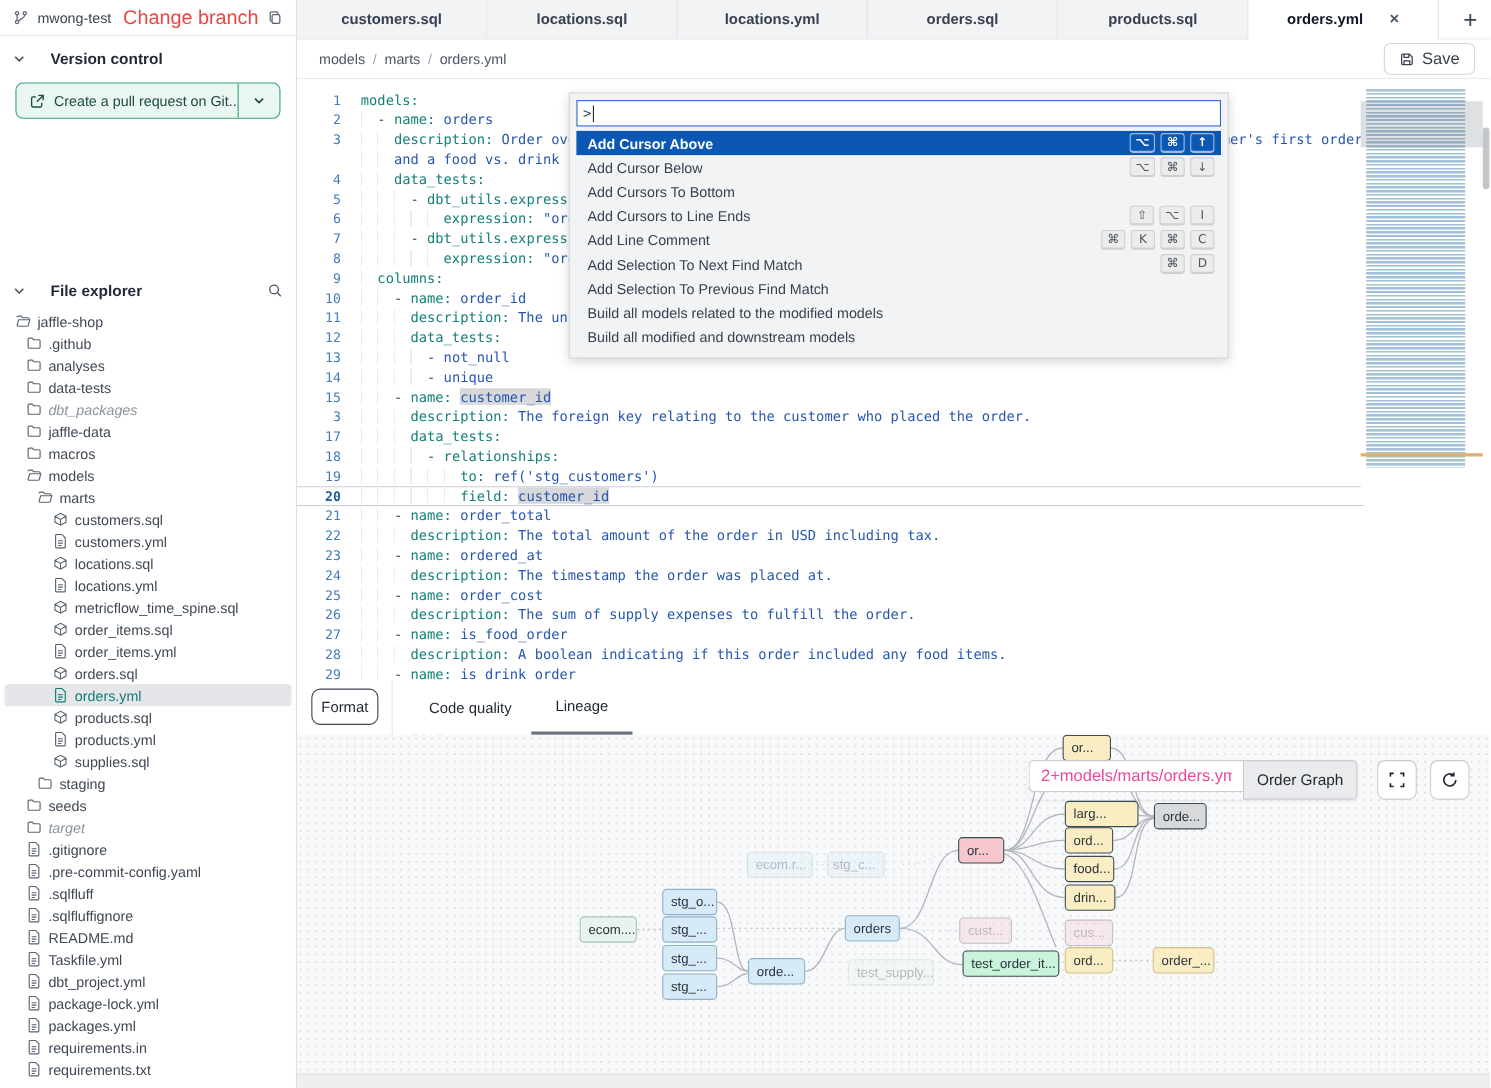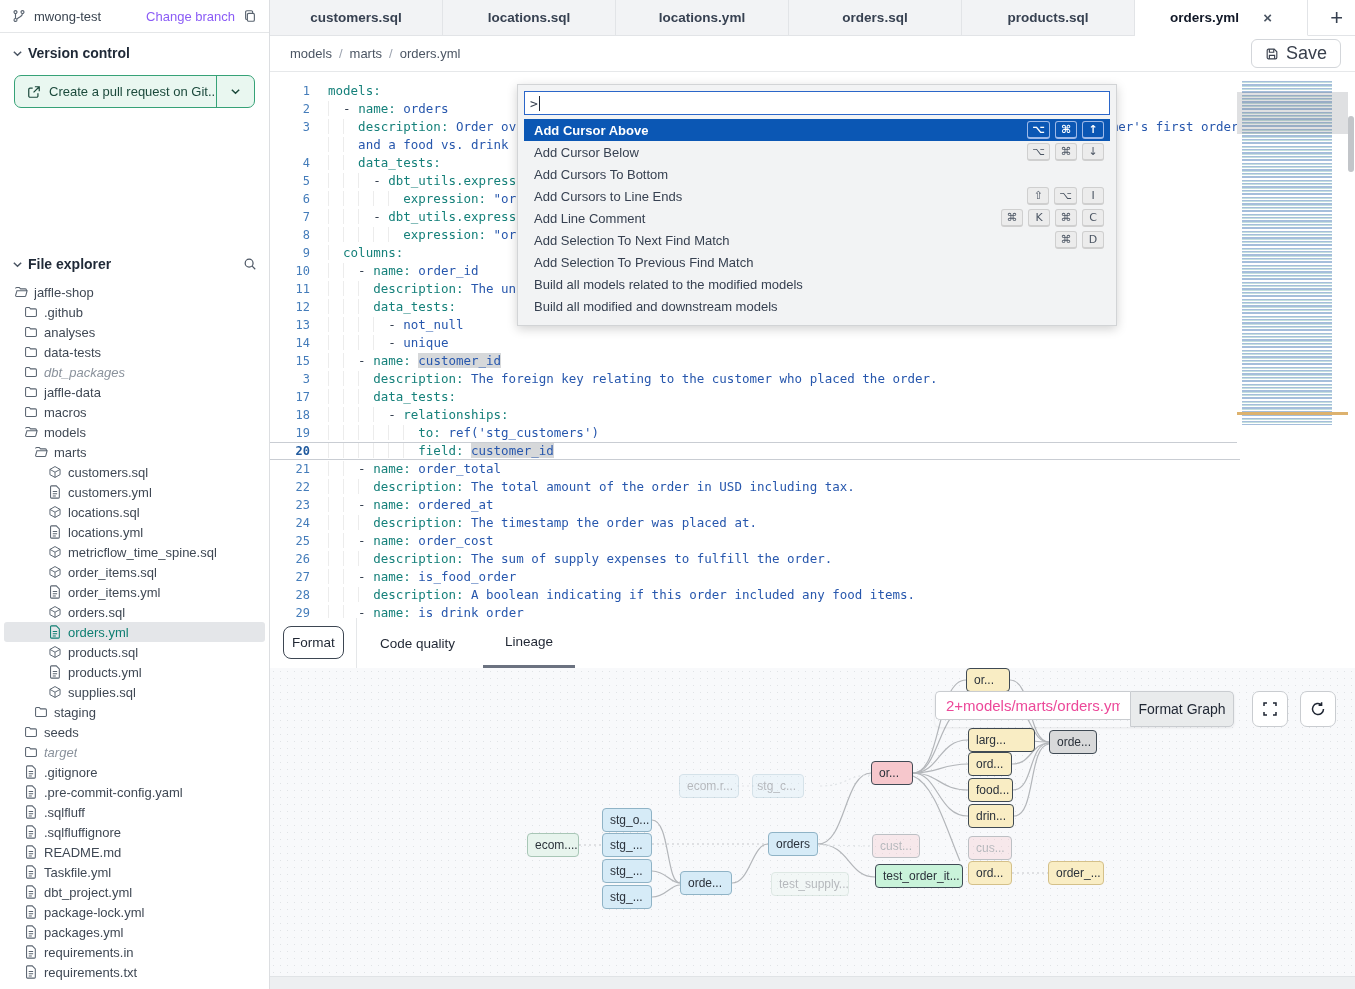--- a/index.html
+++ b/index.html
@@ -4,23 +4,23 @@
 <style>
   * { box-sizing: border-box; margin: 0; padding: 0; }
   body { font-family: "Liberation Sans", sans-serif; background:#fff; }
   .app { position:relative; width:1355px; height:989px; overflow:hidden; background:#fff; color:#323a45; }
   svg { display:block; }
 
   
   .sidebar { position:absolute; left:0; top:0; width:270px; height:989px; border-right:1px solid #dcdee1; background:#fff; }
   .sb-header { height:33px; display:flex; align-items:center; padding:0 12px; border-bottom:1px solid #e4e6e8; gap:8px; }
   .branch-name { font-size:13px; color:#3a4450; flex:0 1 auto; }
-  .change-branch { font-size:13px; color:#8b5cf6; margin-left:auto; cursor:pointer; }
+  .change-branch { font-size:18px; color:#ef4444; margin-left:auto; cursor:pointer; }
   .icon { display:inline-flex; align-items:center; justify-content:center; color:#5a6470; }
-  .sb-section { display:flex; align-items:center; gap:5px; padding:12px 12px 8px 12px; }
+  .sb-section { display:flex; align-items:center; gap:23px; padding:12px 12px 8px 12px; }
   .sb-section .label { font-size:14px; font-weight:700; color:#1f2937; }
   .sb-section .spacer { flex:1; }
   .pr-split { display:flex; margin:6px 14px 0 14px; border:1px solid #36a277; border-radius:7px; overflow:hidden; background:#e9f7f0; height:33px; }
   .pr-main { flex:1; display:flex; align-items:center; gap:8px; padding:0 12px; font-size:13px; color:#1c4a3c; background:transparent; border:none; cursor:pointer; white-space:nowrap; overflow:hidden; }
   .pr-caret { width:38px; display:flex; align-items:center; justify-content:center; border-left:1px solid #36a277; background:transparent; border-top:none;border-right:none;border-bottom:none; cursor:pointer; color:#1c4a3c; }
   .fe-header { margin-top:136px; }
   .tree { padding:2px 4px 0 4px; }
   .tree-row { display:flex; align-items:center; height:20px; font-size:13px; color:#3f4854; gap:6px; border-radius:3px; cursor:pointer; padding-right:4px; }
   .tree-row .ticon { flex:0 0 14px; display:flex; }
   .tree-row.muted { color:#8a929c; font-style:italic; }
@@ -35,21 +35,21 @@
   .tabbar { position:absolute; left:0; top:0; width:1085px; height:36px; display:flex; background:#fff; }
   .tab { width:173px; display:flex; align-items:center; justify-content:center; gap:10px; font-size:13.5px; font-weight:600; color:#374151; background:#f2f3f5; border-right:1px solid #e2e4e7; border-bottom:1px solid #e2e4e7; cursor:pointer; }
   .tab.active { background:#fff; border-bottom:1px solid transparent; color:#111827; }
   .tab .close { font-size:15px; color:#4b5563; margin-left:14px; cursor:pointer; }
   .tab-rest { flex:1; border-bottom:1px solid #e2e4e7; display:flex; align-items:center; justify-content:flex-end; padding-right:12px; }
   .newtab { font-size:22px; color:#374151; font-weight:400; cursor:pointer; line-height:1; }
 
   .pathbar { position:absolute; left:0; top:36px; width:1085px; height:36px; display:flex; align-items:center; padding:0 14px 0 20px; border-bottom:1px solid #e6e8ea; background:#fff; }
   .crumbs { font-size:13px; color:#4b5563; display:flex; gap:7px; align-items:center; }
   .crumb-sep { color:#9ca3af; }
-  .save-btn { margin-left:auto; display:flex; align-items:center; gap:7px; border:1px solid #d3d6da; border-radius:6px; background:#fff; height:29px; padding:0 13px; font-size:18px; color:#39404d; cursor:pointer; }
+  .save-btn { margin-left:auto; display:flex; align-items:center; gap:7px; border:1px solid #d3d6da; border-radius:6px; background:#fff; height:29px; padding:0 13px; font-size:15px; color:#39404d; cursor:pointer; }
 
   
   .editor { position:absolute; left:0; top:72px; width:1085px; height:618px; background:#fff; overflow:hidden; }
   .code { position:absolute; left:0; top:10px; width:970px; }
   .cl { display:flex; height:18px; line-height:18px; font-family:"DejaVu Sans Mono", monospace; font-size:12.5px; white-space:pre; }
   .cl .ln { flex:0 0 40px; text-align:right; color:#447cba; font-size:12px; font-family:"DejaVu Sans Mono", monospace; user-select:none; }
   .cl .ct { margin-left:18px; overflow:hidden; }
   .cl.current { box-shadow: inset 0 1px 0 #c9cdd3, inset 0 -1px 0 #c9cdd3; }
   .cl.current .ln { color:#205a9e; font-weight:700; }
   .seg-k { color:#15807a; }
@@ -76,21 +76,21 @@
   .pal-row.selected { background:#0b57b4; color:#fff; font-weight:700; }
   .pal-keys { margin-left:auto; display:flex; gap:5px; }
   .key { min-width:22px; height:18px; padding:0 4px; border-radius:3px; background:#ececec; border:1px solid #cfcfcf; border-bottom-width:2px; display:flex; align-items:center; justify-content:center; font-size:11px; color:#4b5563; font-family:"DejaVu Sans", sans-serif; }
   .pal-row.selected .key { background:#0b57b4; border-color:#9db9e8; color:#fff; }
 
   
   .bottombar { position:absolute; left:0; top:618px; width:1085px; height:50px; background:#fff; }
   .format-btn { position:absolute; left:13px; top:8px; height:33px; width:61px; border:1px solid #3d4652; border-radius:8px; background:#fff; font-size:13.5px; color:#1f2633; cursor:pointer; }
   .bb-divider { position:absolute; left:86px; top:0; width:1px; height:50px; background:#e5e7e9; }
   .bb-tab { position:absolute; top:0; height:50px; display:flex; align-items:center; font-size:13.5px; color:#1f2633; cursor:pointer; padding:0 2px; }
-  .bb-tab.cq { left:108px; }
+  .bb-tab.cq { left:118px; }
   .bb-tab.lin { left:213px; padding:0 22px; border-bottom:3px solid #6b7280; }
 
   
   .lineage { position:absolute; left:0; top:668px; width:1085px; height:321px; background:#f8f9fb;
     background-image:radial-gradient(circle, #e0e3e6 0.8px, transparent 0.9px); background-size:7px 7px; overflow:hidden; }
   .lin-edges { position:absolute; left:0; top:0; }
   .lin-node { position:absolute; height:24px; display:flex; align-items:center; justify-content:flex-start; padding:0 7px; border-radius:4px; font-size:12px; color:#2b323b; white-space:nowrap; overflow:hidden; border:1px solid; cursor:pointer; z-index:5; }
   .k-blue { background:#d6ebf7; border-color:#8fb3c6; }
   .k-mint { background:#e7f4ed; border-color:#a8c6b6; }
   .k-green-sel { background:#c9f3da; border-color:#3f4a54; border-width:1.5px; }
@@ -730,21 +730,21 @@
           <div class="lin-node k-yellow" style="left: 698px; top: 193px; width: 44px;">
             <span>ord...</span>
           </div>
           <div class="lin-node k-yellow" style="left: 778px; top: 193px; width: 56px;">
             <span>order_...</span>
           </div>
         </div>
 
       <div class="lin-controls">
         <input class="lin-search" value="2+models/marts/orders.yml+" style="">
-        <button class="lin-update">Format Graph</button>
+        <button class="lin-update">Order Graph</button>
       </div>
       <button class="lin-sq lin-full">
         <svg width="16" height="16" viewBox="0 0 16 16" fill="none" stroke="#1f2633" stroke-width="1.5">
             <path d="M2 5 V2 H5 M11 2 H14 V5 M14 11 V14 H11 M5 14 H2 V11"></path>
           </svg>
       </button>
       <button class="lin-sq lin-refresh">
         <svg width="16" height="16" viewBox="0 0 16 16" fill="none" stroke="#1f2633" stroke-width="1.5">
             <path d="M13.5 8 A5.5 5.5 0 1 1 11.6 3.85 M11.6 1.2 V4.2 H8.6"></path>
           </svg>

